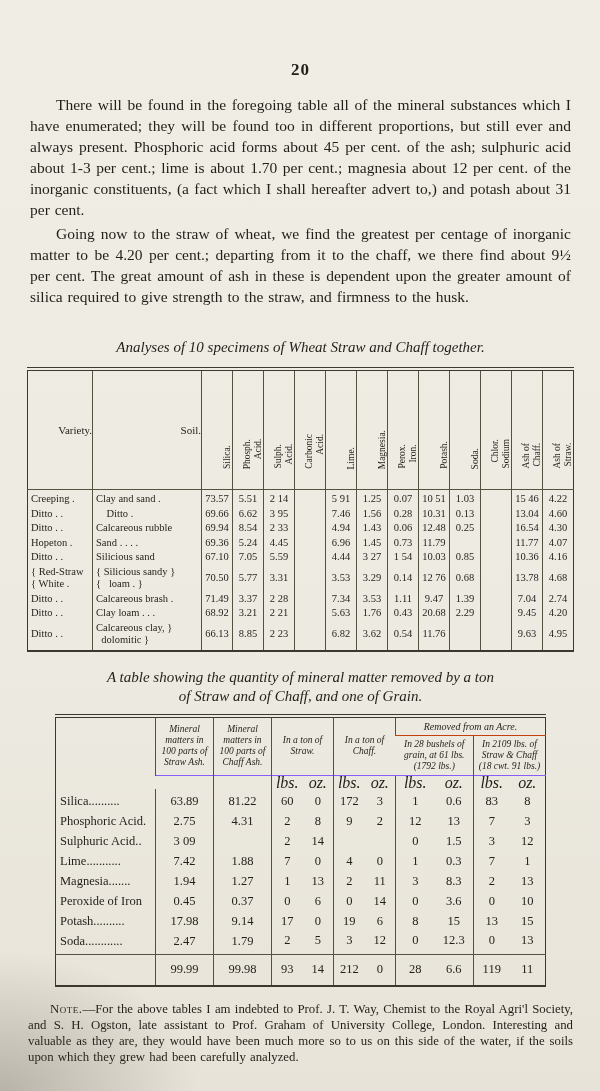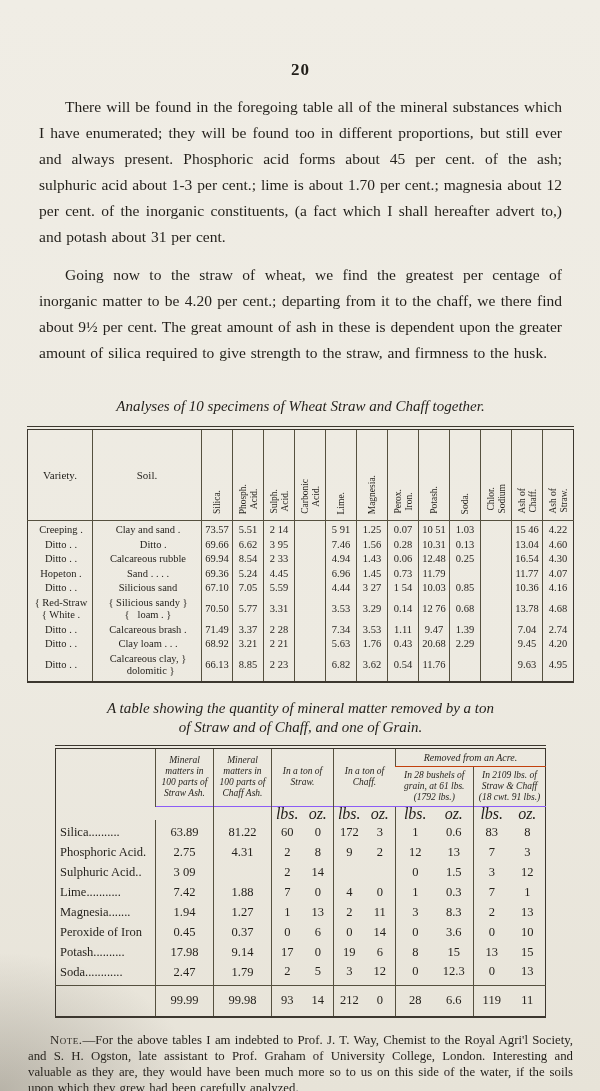--- a/index.html
+++ b/index.html
@@ -9,36 +9,36 @@
     color:#221f1a;
     font-family:"Liberation Serif","DejaVu Serif",serif;
   }
   body::after{
     content:"";position:absolute;left:0;bottom:0;width:200px;height:140px;
     background:radial-gradient(ellipse at 0% 100%,rgba(62,56,44,0.28),transparent 70%);
     pointer-events:none;
   }
   .page{padding:60px 26px 0 27px;}
   .page-number{text-align:center;font-weight:700;font-size:17px;letter-spacing:1px;margin-bottom:14px;}
-  .para{font-size:15.5px;line-height:26px;text-align:justify;text-indent:26px;margin:12px;word-spacing:1px;font-family:Liberation Serif, serif;}
+  .para{font-size:15.5px;line-height:21px;text-align:justify;text-indent:26px;margin:3px;word-spacing:1px;font-family:Liberation Serif, serif;}
   .table-title{font-style:italic;text-align:center;font-size:15px;line-height:19px;margin:31px 0 10px;white-space:pre-line;}
   .t2title{margin:16px 0 8px;}
 
   
   table{border-collapse:collapse;}
   .t1{width:100%;table-layout:fixed;border:1px solid #3c372f;border-top:4px double #3c372f;border-bottom:2px solid #3c372f;}
   .t1 th,.t1 td{border-left:1px solid #55503f;}
   .t1 th:first-child,.t1 td:first-child{border-left:none;}
-  .t1 thead th{border-bottom:1px solid #55503f;font-weight:normal;height:86px;vertical-align:bottom;text-align:center;padding:2px 0;}
+  .t1 thead th{border-bottom:1px solid #55503f;font-weight:normal;height:86px;vertical-align:bottom;text-align:right;padding:16px 0;}
   .t1 .h-var{width:64px;vertical-align:middle;font-size:11px;}
   .t1 .h-soil{width:108px;vertical-align:middle;font-size:11px;}
   .vhead{writing-mode:vertical-rl;transform:rotate(180deg);white-space:pre-line;
          font-size:9.5px;line-height:10.5px;display:inline-block;max-height:80px;}
   .t1 td{font-size:10.5px;line-height:12.5px;text-align:center;padding:1px 1px;white-space:pre-line;vertical-align:middle;}
-  .t1 td.variety,.t1 td.soil{text-align:center;padding-left:3px;}
+  .t1 td.variety,.t1 td.soil{text-align:left;padding-left:3px;}
   .t1 tbody tr:first-child td{padding-top:3px;}
   .t1 tbody tr:last-child td{padding-bottom:3px;}
 
   
   .t2{width:490px;margin:0 auto;table-layout:fixed;border:1px solid #3c372f;border-top:4px double #3c372f;border-bottom:2px solid #3c372f;}
   .t2 th,.t2 td{border-left:1px solid #55503f;}
   .t2 th:first-child,.t2 td:first-child{border-left:none;}
   .t2 thead th{font-weight:normal;font-size:9.5px;line-height:11px;padding:3px 2px;text-align:center;vertical-align:middle;font-style:italic;}
   .t2 .acre-group{border-bottom:1px solid #c2410c;font-size:10px;}
   .t2 .units th{border-top:1px solid #8b5cf6;font-size:16px;padding:1px 0;}

